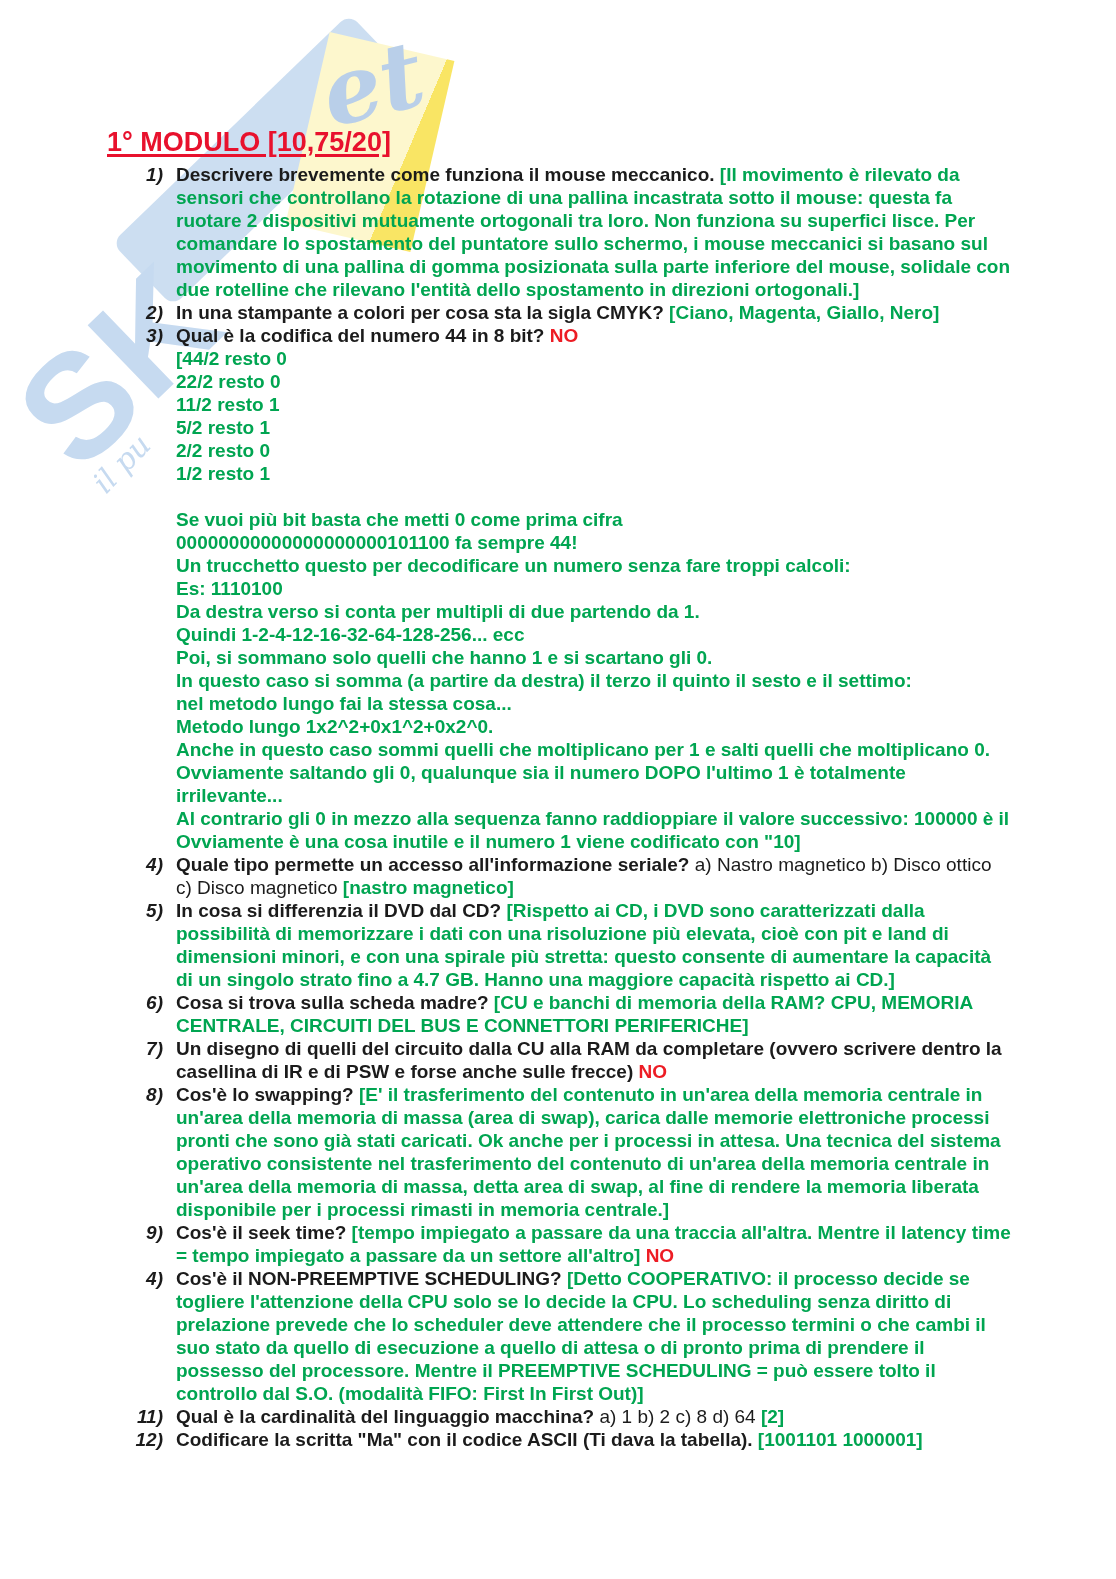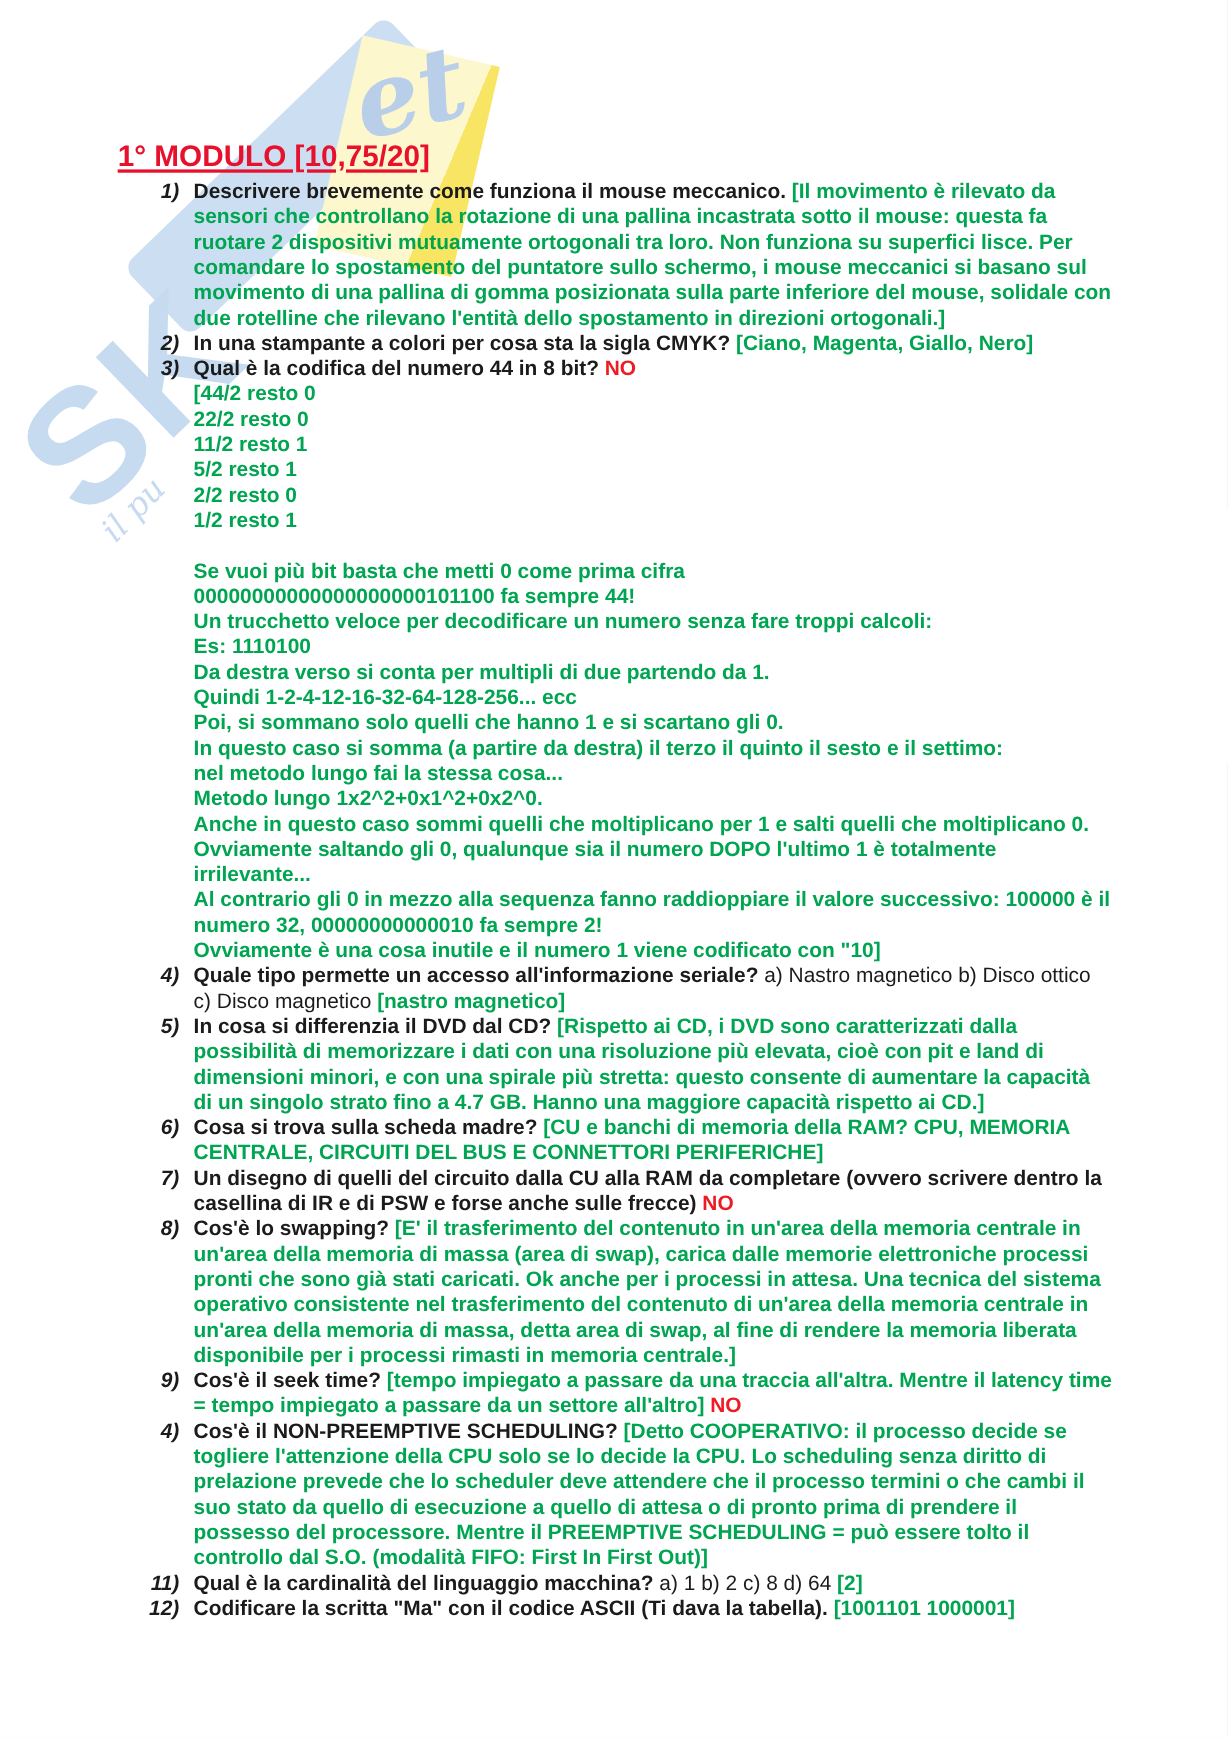--- a/index.html
+++ b/index.html
@@ -122,32 +122,31 @@
             <div class="qa-text"><span class="seg-q">Qual è la codifica del numero 44 in 8 bit? </span><span class="seg-no">NO</span></div>
             <div class="qa-line">[44/2 resto 0</div>
             <div class="qa-line">22/2 resto 0</div>
             <div class="qa-line">11/2 resto 1</div>
             <div class="qa-line">5/2 resto 1</div>
             <div class="qa-line">2/2 resto 0</div>
             <div class="qa-line">1/2 resto 1</div>
             <div class="qa-line blank">&nbsp;</div>
             <div class="qa-line">Se vuoi più bit basta che metti 0 come prima cifra</div>
             <div class="qa-line">00000000000000000000101100 fa sempre 44!</div>
-            <div class="qa-line">Un trucchetto veloce per decodificare un numero senza fare troppi calcoli:</div>
+            <div class="qa-line">Un trucchetto questo per decodificare un numero senza fare troppi calcoli:</div>
             <div class="qa-line">Es: 1110100</div>
             <div class="qa-line">Da destra verso si conta per multipli di due partendo da 1.</div>
             <div class="qa-line">Quindi 1-2-4-12-16-32-64-128-256... ecc</div>
             <div class="qa-line">Poi, si sommano solo quelli che hanno 1 e si scartano gli 0.</div>
             <div class="qa-line">In questo caso si somma (a partire da destra) il terzo il quinto il sesto e il settimo:</div>
             <div class="qa-line">nel metodo lungo fai la stessa cosa...</div>
             <div class="qa-line">Metodo lungo 1x2^2+0x1^2+0x2^0.</div>
             <div class="qa-line">Anche in questo caso sommi quelli che moltiplicano per 1 e salti quelli che moltiplicano 0.</div>
             <div class="qa-line">Ovviamente saltando gli 0, qualunque sia il numero DOPO l'ultimo 1 è totalmente irrilevante...</div>
             <div class="qa-line">Al contrario gli 0 in mezzo alla sequenza fanno raddioppiare il valore successivo: 100000 è il</div>
-            <div class="qa-line">numero 32, 00000000000010 fa sempre 2!</div>
             <div class="qa-line">Ovviamente è una cosa inutile e il numero 1 viene codificato con "10]</div>
           </div>
   </li>
         <li class="qa-item">
     <span class="qa-num">4)</span>
     <div class="qa-body">
             <div class="qa-text"><span class="seg-q">Quale tipo permette un accesso all'informazione seriale? </span><span class="seg-opt">a) Nastro magnetico b) Disco ottico c) Disco magnetico </span><span class="seg-ans">[nastro magnetico]</span></div>
           </div>
   </li>
         <li class="qa-item">

